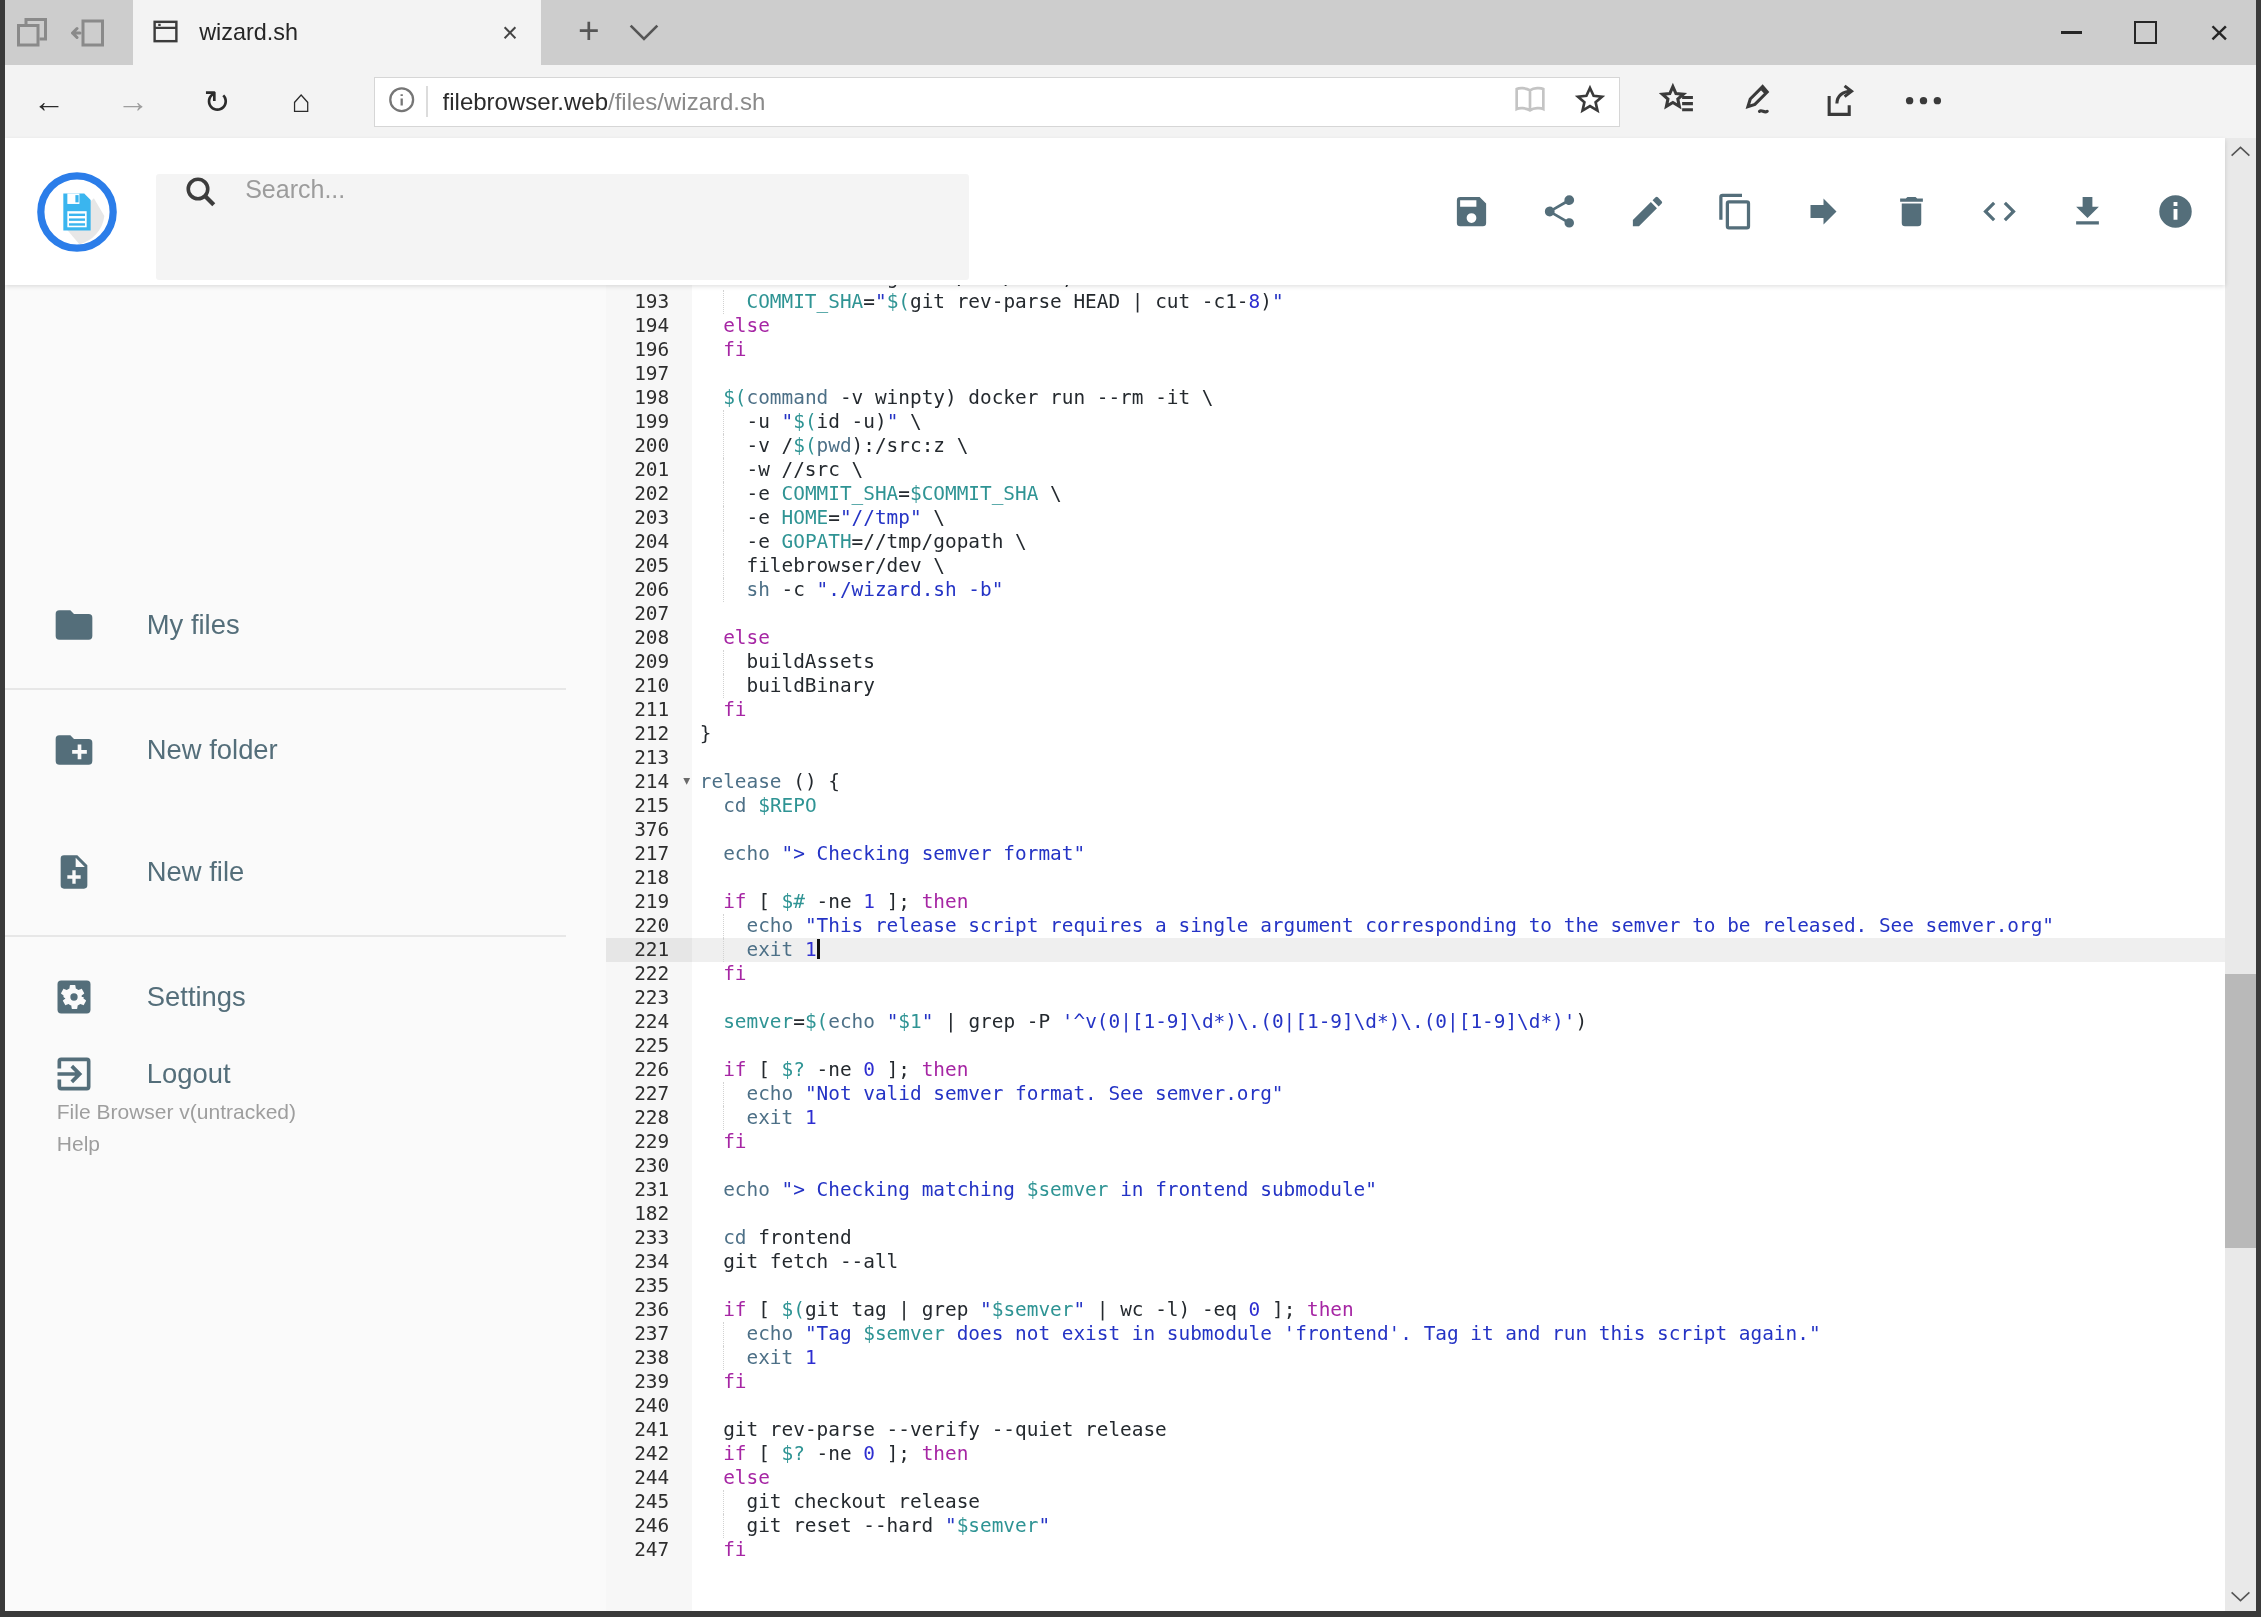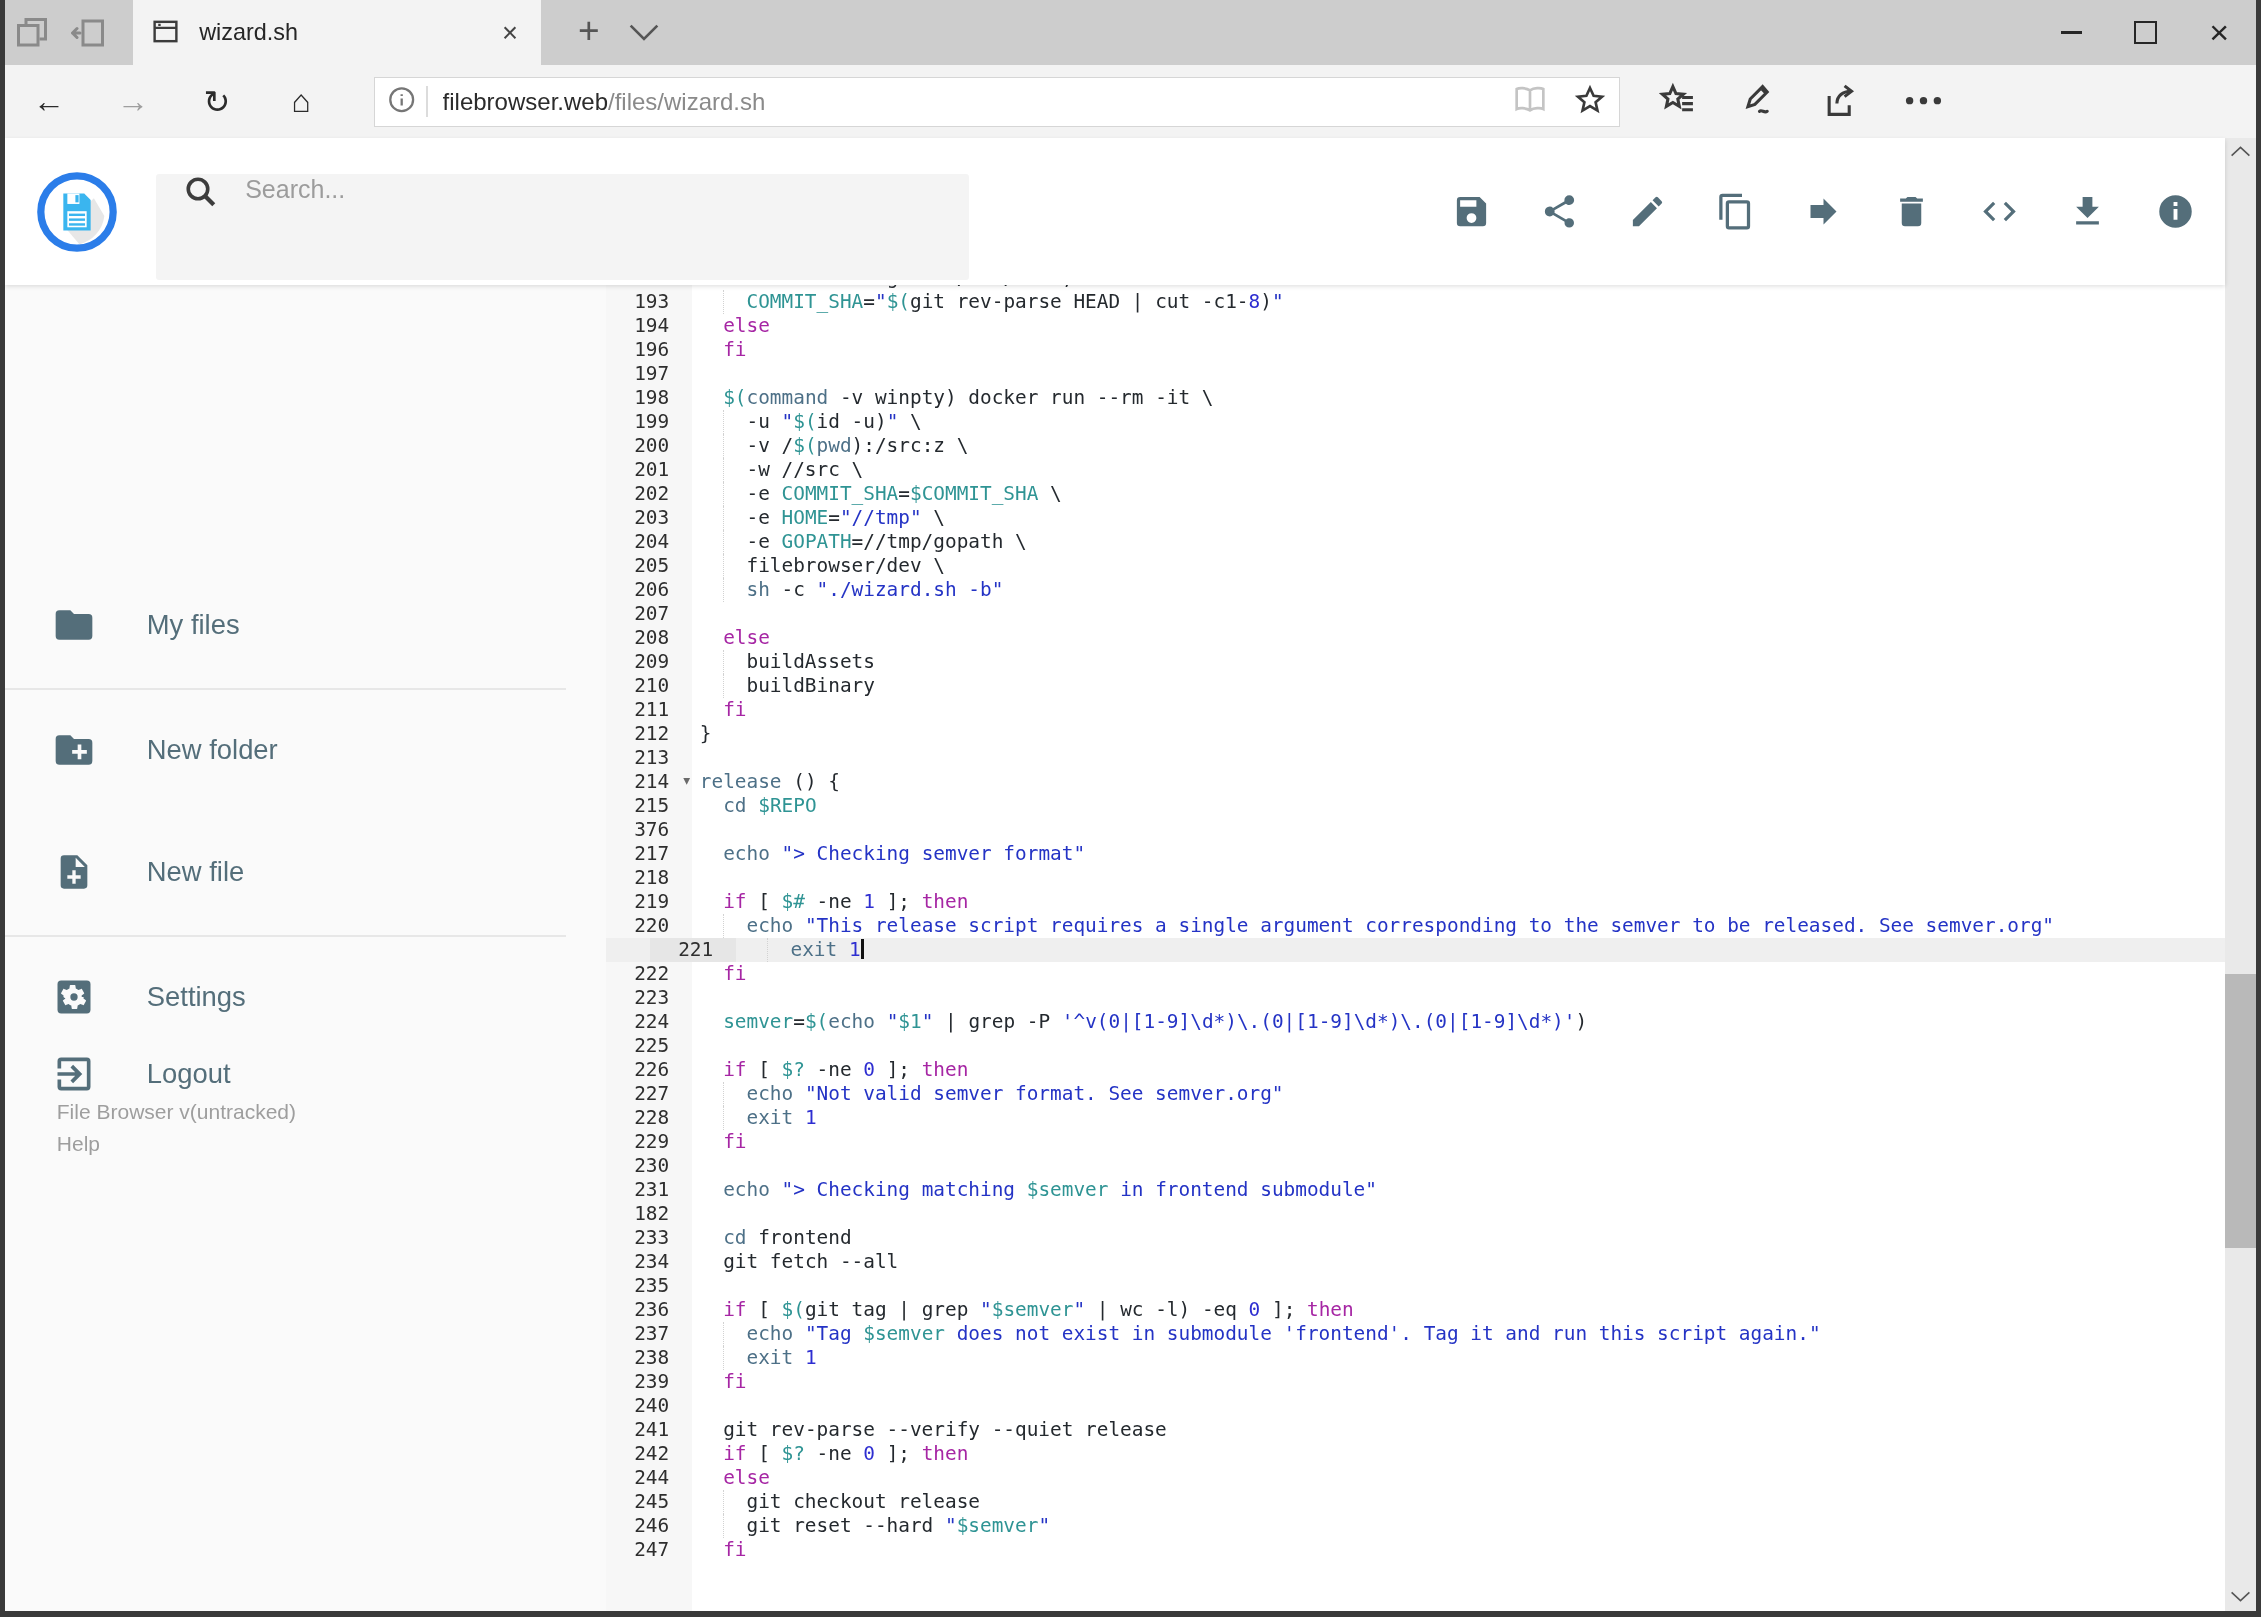--- a/index.html
+++ b/index.html
@@ -60,21 +60,21 @@
   .sb-foot{position:absolute;left:52px;font-size:21px;color:#9e9e9e;line-height:32px;}
   .sb-foot a{color:#9e9e9e;text-decoration:none;}
 
   
   .editor{position:absolute;left:601px;right:0;top:0;bottom:0;overflow:hidden;
           background:linear-gradient(90deg,#f7f7f7 86px,#ffffff 86px);}
   #code-lines{margin-top:-19.4px;}
   .row{display:flex;height:24px;line-height:24px;
        font-family:"DejaVu Sans Mono","Liberation Mono",monospace;font-size:19.4px;}
   .row.active{background:#efefef;}
-  .row.active .gut{background:#e6e6e6;margin-left:44px;}
+  .row.active .gut{background:#e6e6e6;}
   .gut{flex:none;width:86px;box-sizing:border-box;padding-right:22.6px;text-align:right;
        color:#2e2e2e;position:relative;}
   .fold{position:absolute;right:1.6px;top:-1.6px;font-size:13.7px;color:#6a6a6a;
         font-family:"DejaVu Sans",sans-serif;}
   .code{flex:1;position:relative;padding-left:8px;white-space:pre;overflow:hidden;color:#24292e;}
   .guide{position:absolute;left:31px;top:0;bottom:0;border-left:1.6px dotted #d2d2d2;}
   .tk-p{color:#24292e}.tk-k{color:var(--kw)}.tk-c{color:var(--cmd)}
   .tk-v{color:var(--var)}.tk-s{color:var(--str)}.tk-n{color:var(--num)}
   .cursor{display:inline-block;width:2.4px;height:20px;background:#111;vertical-align:-3.2px;margin-left:0.8px;}
 

